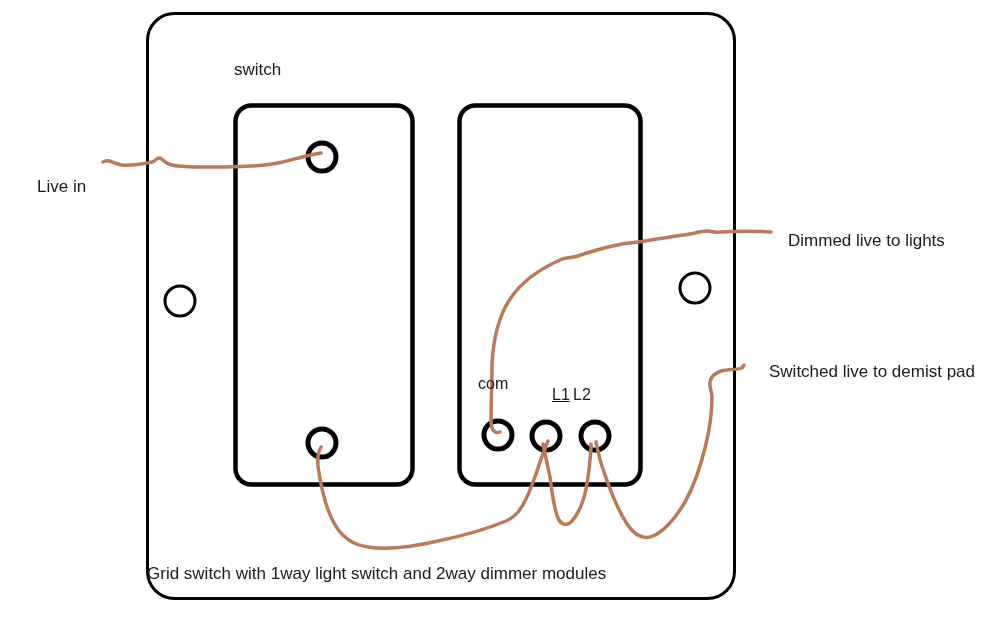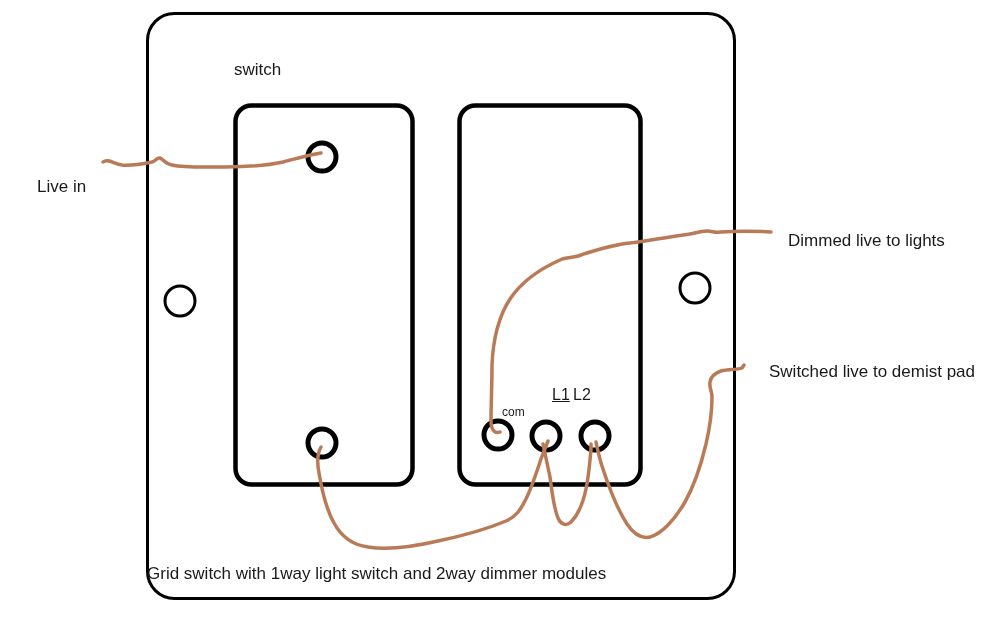--- a/index.html
+++ b/index.html
@@ -105,21 +105,21 @@
              C 711 376 715 373 721 371
              C 729 369 737 370 742 368
              L 744 365" fill="none" stroke-width="3.5" stroke-linecap="round" stroke-linejoin="round" stroke="#b97a57"></path>
   </svg>
 
   <div class="lbl" style="left:37px; top:149px;margin-top:28px;">Live in</div>
 
   <div class="lbl lbl-center" style="left:234px; top:60px; width:180px;">switch</div>
 
 
-  <div class="lbl lbl-center" style="left:478px; top:403px; width:42px; font-size:12px;margin-left:24px;">com</div>
+  <div class="lbl lbl-center" style="left:478px; top:374px; width:42px; font-size:16px;">com</div>
 
   <div class="lbl lbl-center" style="left:552px; top:385px; width:42px; font-size:16px;text-decoration:underline;">L1</div>
 
   <div class="lbl lbl-center" style="left:573px; top:385px; width:42px; font-size:16px;">L2</div>
 
   <div class="lbl" style="left:788px; top:231px;">Dimmed live to lights</div>
 
   <div class="lbl" style="left:769px; top:362px;">Switched live to demist pad</div>
 
   <div class="lbl lbl-center" style="left:147px; top:564px; width:587px;">Grid switch with 1way light switch and 2way dimmer modules</div>

